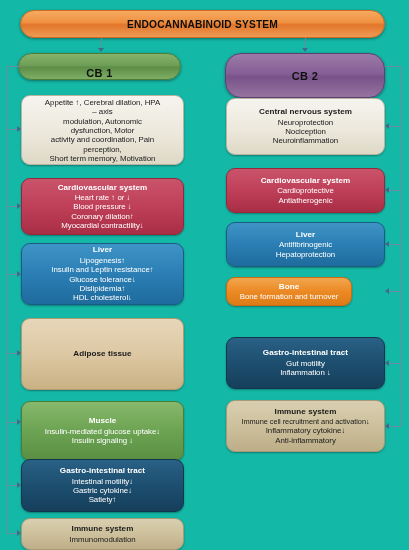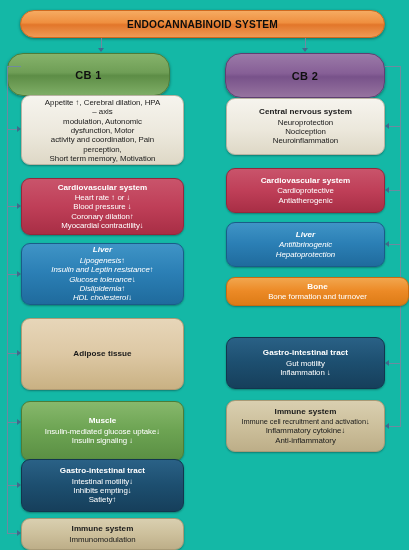--- a/index.html
+++ b/index.html
@@ -57,43 +57,44 @@
 
   #header-pill {
     left: 20px; top: 10px; width: 365px; height: 28px;
     background: linear-gradient(to bottom, #f2a153 0%, #ee8b3a 42%, #e4762a 52%, #f0records 100%);
     background: linear-gradient(to bottom, #f5ab62 0%, #ef8f3f 45%, #e2762a 53%, #ee9a55 100%);
     border: 1px solid #cf6a20;
   }
   #header-pill span { font-size: 10.2px; color: #0d0d0d; letter-spacing: 0.2px; }
 
   #cb1-pill {
-    left: 7px; top: 53px; width: 163px; height: 43px;
+    left: 18px; top: 53px; width: 163px; height: 27px;
     background: linear-gradient(to bottom, #86b36b 0%, #6f9e56 45%, #5d8d46 53%, #7fae66 100%);
     border: 1px solid #4e7c39;
+    align-items: flex-end;
   }
   #cb2-pill {
     left: 225px; top: 53px; width: 160px; height: 45px;
     background: linear-gradient(to bottom, #9b7aa8 0%, #865f96 45%, #78528a 53%, #96739f 100%);
     border: 1px solid #5f3f72;
   }
   #cb1-pill span, #cb2-pill span { font-size: 11px; color: #101010; letter-spacing: 0.3px; }
 
   
   .c-cream {
     background: linear-gradient(to bottom, #f6f4ee 0%, #ece8dc 55%, #ded8c6 100%);
     border: 1px solid #b9b3a2; color: #1a1a1a;
   }
   .c-red {
     background: linear-gradient(to bottom, #c9546b 0%, #bf3f58 50%, #a82e45 100%);
     border: 1px solid #93283c; color: #ffffff;
   }
   .c-blue {
     background: linear-gradient(to bottom, #3f94c6 0%, #2b7fb5 48%, #1f6b9d 100%);
-    border: 1px solid #1a5c88; color: #ffffff; font-style: italic;
+    border: 1px solid #1a5c88; color: #ffffff;
   }
   .c-tan {
     background: linear-gradient(to bottom, #e7d6b9 0%, #ddc8a4 50%, #c9b183 100%);
     border: 1px solid #b09a73; color: #1a1a1a;
   }
   .c-green {
     background: linear-gradient(to bottom, #87b86c 0%, #6da453 48%, #5a8f43 100%);
     border: 1px solid #4c7d37; color: #ffffff;
   }
   .c-navy {
@@ -233,21 +234,21 @@
     <div class="body">
       <div>Insulin-mediated glucose uptake↓</div>
       <div>Insulin signaling ↓</div>
     </div>
   </div>
 
   <div class="node c-navy" style="left:21px; top:459px; width:163px; height:53px;">
     <div class="ttl">Gastro-intestinal tract</div>
     <div class="body">
       <div>Intestinal motility↓</div>
-      <div>Inhibits empting↓</div>
+      <div>Gastric cytokine↓</div>
       <div>Satiety↑</div>
     </div>
   </div>
 
   <div class="node c-khaki" style="left:21px; top:518px; width:163px; height:32px;">
     <div class="ttl">Immune system</div>
     <div class="body">
       <div>Immunomodulation</div>
     </div>
   </div>
@@ -270,21 +271,21 @@
   </div>
 
   <div class="node c-blue" style="left:226px; top:222px; width:159px; height:45px;">
     <div class="ttl">Liver</div>
     <div class="body">
       <div>Antifibrinogenic</div>
       <div>Hepatoprotection</div>
     </div>
   </div>
 
-  <div class="node c-orange" style="left:226px; top:277px; width:183px; height:29px;">
+  <div class="node c-orange" style="left:226px; top:277px; width:126px; height:29px;">
     <div class="ttl">Bone</div>
     <div class="body">
       <div>Bone formation and turnover</div>
     </div>
   </div>
 
   <div class="node c-navy" style="left:226px; top:337px; width:159px; height:52px;">
     <div class="ttl">Gastro-intestinal tract</div>
     <div class="body">
       <div>Gut motility</div>

